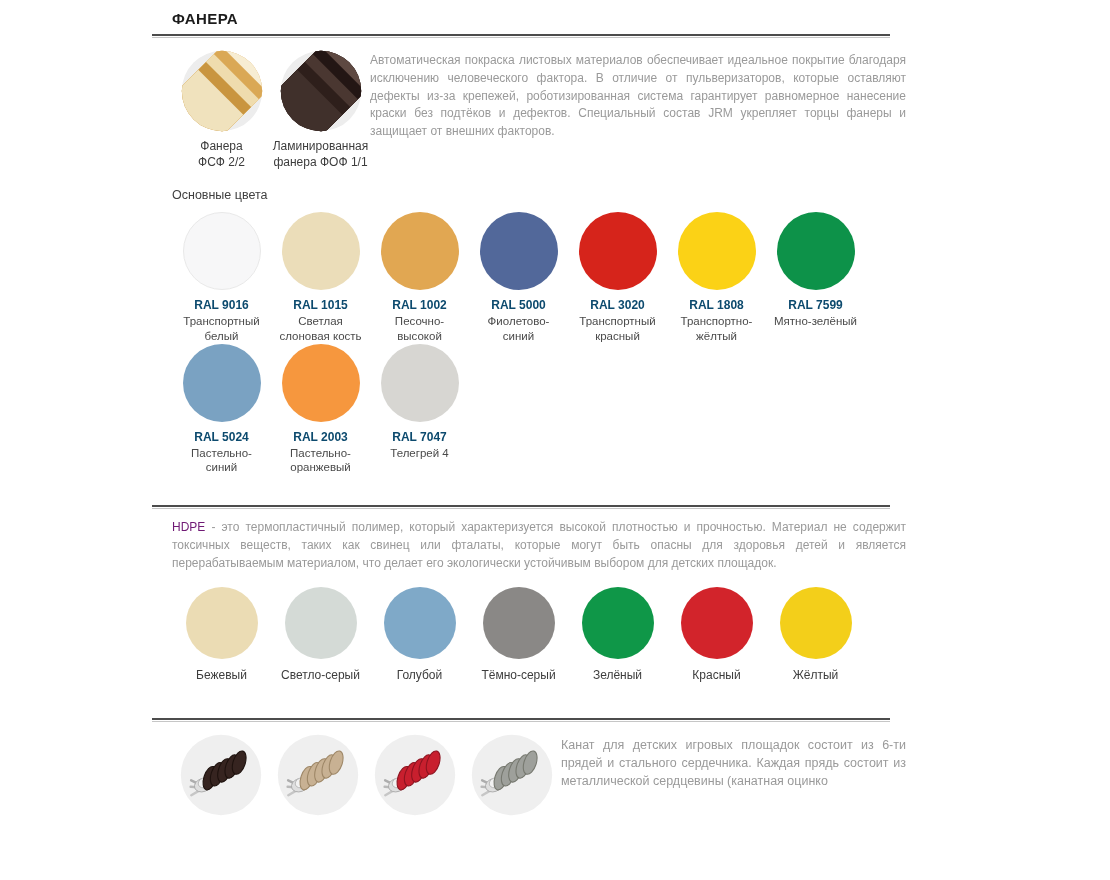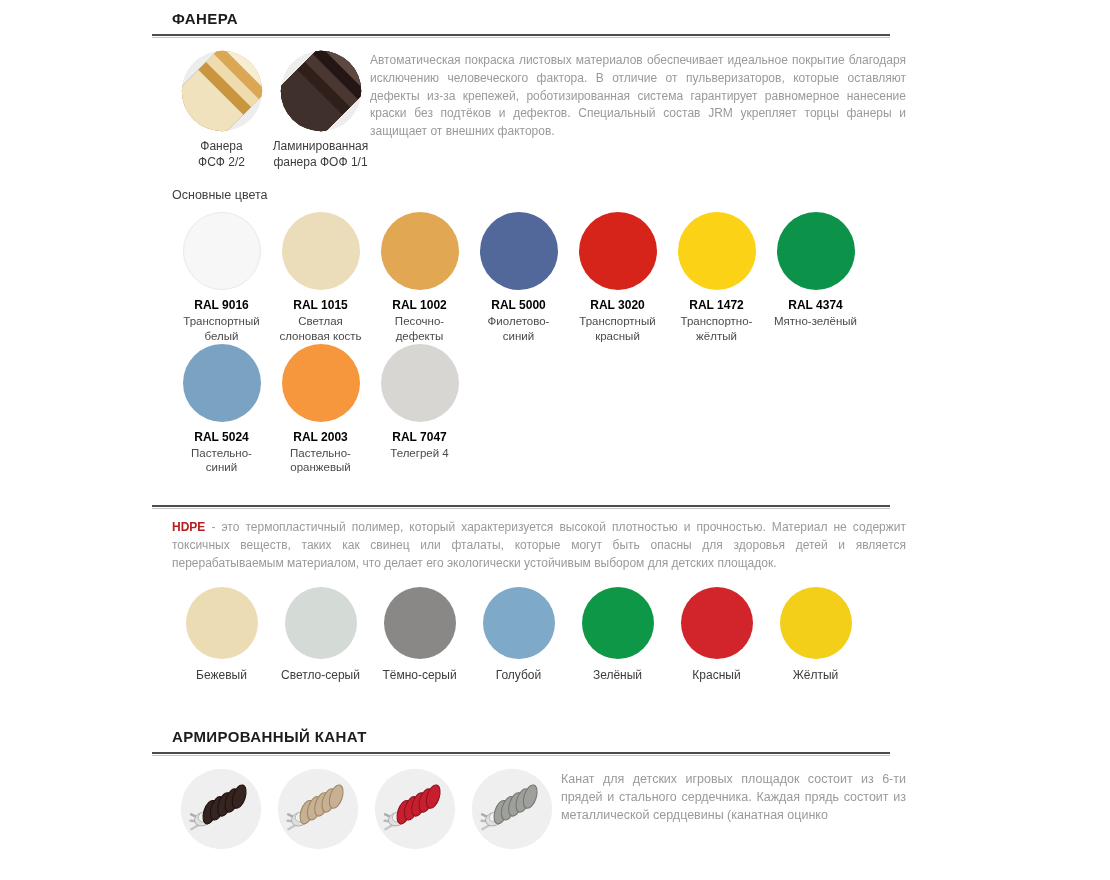--- a/index.html
+++ b/index.html
@@ -26,26 +26,26 @@
   .mlabel{margin-top:7px; font-size:12px; color:#3d3d3d; line-height:1.3; white-space:pre-line;}
   .desc{text-align:justify; font-size:12px; line-height:1.48; color:#9a9a9a; margin:0;}
   .plywood-desc{width:536px; margin-left:auto; margin-top:2px;}
 
   .group-label{margin:18px 0 10px 20px; font-size:12.5px; color:#404040;}
 
   .swatch-row{display:flex; padding-left:20px;}
   .swatch{width:99px; text-align:center;}
   .circle{width:78px; height:78px; border-radius:50%; margin:0 auto; box-sizing:border-box;}
   .names-only .circle{width:72px; height:72px; margin-top:3px;}
-  .code{margin-top:8px; font-size:12px; font-weight:bold; color:#000000;}
+  .code{margin-top:8px; font-size:12px; font-weight:bold; color:#0c4a6e;}
   .cname{margin-top:2px; font-size:11.5px; color:#4a4a4a; line-height:1.28; white-space:pre-line;}
   .names-only .cname{font-size:12px; color:#3d3d3d; margin-top:9px;}
 
   .hdpe-desc{margin:10px 0 0 20px; width:734px;}
-  .hdpe-desc .lead{font-weight:bold; color:#b91c1c;}
+  .hdpe-desc .lead{font-weight:normal; color:#701a75;}
   .hdpe-swatches{margin-top:12px;}
 
   .rope-row{display:flex; padding-left:20px; margin-top:12px; align-items:flex-start;}
   .ropes{display:flex; width:388px; flex-shrink:0;}
   .rope-fig{width:97px; text-align:center;}
   .rope-fig svg{display:block; margin:0 auto;}
   .rope-desc{width:345px; margin-left:1px; margin-top:2px;}
   .rope-desc .desc-line{text-align:justify; font-size:12.5px; line-height:1.46; color:#9a9a9a;}
 
   .mt-hdpe{margin-top:30px;}
@@ -124,43 +124,43 @@
           <div class="swatch">
             <div class="circle" style="background: rgb(235, 221, 185);"></div>
             <div class="code">RAL 1015</div>
             <div class="cname">Светлая
 слоновая кость</div>
           </div>
           <div class="swatch">
             <div class="circle" style="background: rgb(225, 167, 82);"></div>
             <div class="code">RAL 1002</div>
             <div class="cname">Песочно-
-дефекты</div>
+высокой</div>
           </div>
           <div class="swatch">
             <div class="circle" style="background: rgb(82, 104, 154);"></div>
             <div class="code">RAL 5000</div>
             <div class="cname">Фиолетово-
 синий</div>
           </div>
           <div class="swatch">
             <div class="circle" style="background: rgb(214, 36, 27);"></div>
             <div class="code">RAL 3020</div>
             <div class="cname">Транспортный
 красный</div>
           </div>
           <div class="swatch">
             <div class="circle" style="background: rgb(251, 210, 22);"></div>
-            <div class="code">RAL 1472</div>
+            <div class="code">RAL 1808</div>
             <div class="cname">Транспортно-
 жёлтый</div>
           </div>
           <div class="swatch">
             <div class="circle" style="background: rgb(13, 146, 73);"></div>
-            <div class="code">RAL 4374</div>
+            <div class="code">RAL 7599</div>
             <div class="cname">Мятно-зелёный</div>
           </div>
         </div>
 
       <div class="swatch-row">
           <div class="swatch">
             <div class="circle" style="background: rgb(122, 162, 194);"></div>
             <div class="code">RAL 5024</div>
             <div class="cname">Пастельно-
 синий</div>
@@ -185,44 +185,43 @@
       <div class="swatch-row names-only hdpe-swatches">
           <div class="swatch">
             <div class="circle" style="background: rgb(235, 220, 180);"></div>
             <div class="cname">Бежевый</div>
           </div>
           <div class="swatch">
             <div class="circle" style="background: rgb(212, 218, 214);"></div>
             <div class="cname">Светло-серый</div>
           </div>
           <div class="swatch">
+            <div class="circle" style="background: rgb(127, 169, 200);"></div>
+            <div class="cname">Голубой</div>
+          </div>
+          <div class="swatch">
             <div class="circle" style="background: rgb(138, 136, 134);"></div>
             <div class="cname">Тёмно-серый</div>
           </div>
           <div class="swatch">
-            <div class="circle" style="background: rgb(127, 169, 200);"></div>
-            <div class="cname">Голубой</div>
-          </div>
-          <div class="swatch">
             <div class="circle" style="background: rgb(15, 151, 72);"></div>
             <div class="cname">Зелёный</div>
           </div>
           <div class="swatch">
             <div class="circle" style="background: rgb(210, 36, 43);"></div>
             <div class="cname">Красный</div>
           </div>
           <div class="swatch">
             <div class="circle" style="background: rgb(243, 207, 26);"></div>
             <div class="cname">Жёлтый</div>
           </div>
         </div>
     </section>
 
     <section class="mt-rope">
-      <h2 class="section-title">АРМИРОВАННЫЙ КАНАТ</h2>
       <div class="rule"></div>
       <div class="rope-row">
         <div class="ropes">
             <div class="rope-fig">
               <div>
                 <svg width="82" height="82" viewBox="0 0 100 100">
     <circle cx="50" cy="50" r="49" fill="#EFEFEF"></circle>
     <g transform="rotate(-20 50 50)">
       <rect x="8" y="52" width="17" height="3" rx="1.5" fill="#B9B9B9" transform="rotate(24 16 54)"></rect>
       <rect x="6" y="58" width="19" height="3" rx="1.5" fill="#C6C6C6" transform="rotate(-10 15 60)"></rect>

